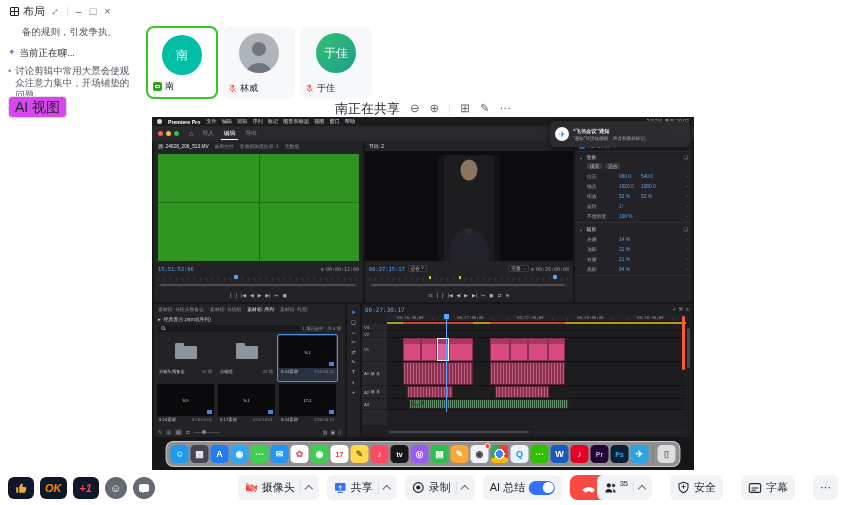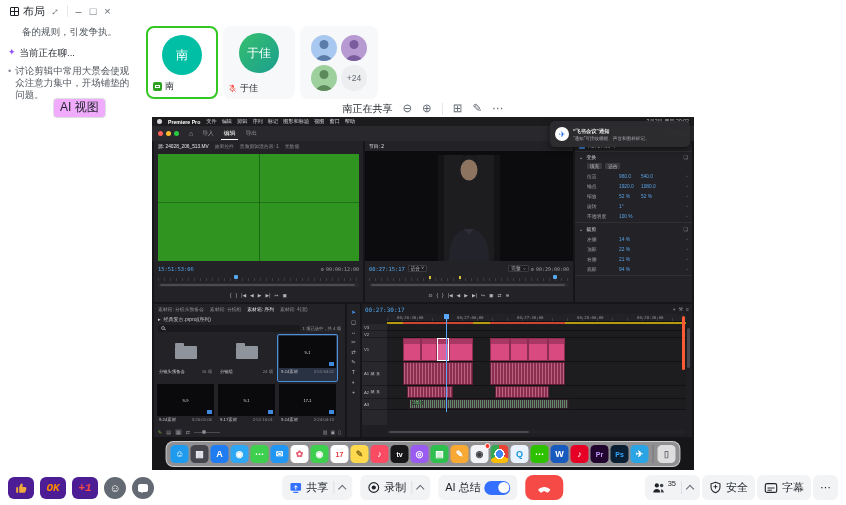--- a/index.html
+++ b/index.html
@@ -23,21 +23,21 @@
     background:linear-gradient(#1f2329,#1f2329) 50% 0/1px 100% no-repeat, linear-gradient(#1f2329,#1f2329) 0 50%/100% 1px no-repeat; }
   .rot45 { display:inline-block; transform:rotate(45deg); }
 
   
   .ai-panel { position:absolute; left:0; top:22px; width:146px; height:82px; padding:4px 8px; font-size:9.5px; color:#51565d; line-height:1.3; }
   .ai-line1 { margin-left:14px; }
   .ai-status { margin-top:9px; color:#1f2329; display:flex; gap:4px; align-items:flex-start; }
   .spark { color:#8d55ff; font-size:9px; }
   .ai-bullet { margin-top:5px; display:flex; gap:4px; }
   .ai-bullet .dot { color:#8a8f99; }
-  .ai-label { position:absolute; left:8px; bottom:-14px; background:#f0abfc; border:1px solid #dee0e3; border-radius:4px; padding:1px 6px; font-size:12px; color:#1f2329;margin-left:45px; }
+  .ai-label { position:absolute; left:8px; bottom:-14px; background:#d946ef; border:1px solid #dee0e3; border-radius:4px; padding:1px 6px; font-size:14px; color:#1f2329; }
 
   
   .pstrip { position:absolute; left:146px; top:26px; height:73px; display:flex; gap:5px; }
   .ptile { width:72px; height:73px; background:#f7f8fa; border-radius:8px; position:relative; flex:none; }
   .ptile.sel { background:#fff; border:2px solid #34c724; }
   .pav { width:40px; height:40px; border-radius:50%; position:absolute; left:50%; top:7px; transform:translateX(-50%); display:flex; align-items:center; justify-content:center; overflow:hidden; }
   .pav.txt { color:#fff; font-size:12px; }
   .pav.ph::before { content:""; position:absolute; top:9px; left:50%; transform:translateX(-50%); width:14px; height:14px; border-radius:50%; background:currentColor; }
   .pav.ph::after { content:""; position:absolute; bottom:-6px; left:50%; transform:translateX(-50%); width:28px; height:16px; border-radius:14px 14px 0 0; background:currentColor; }
   .prow { position:absolute; left:5px; bottom:4px; display:flex; align-items:center; gap:3px; max-width:64px; }
@@ -47,21 +47,21 @@
   .shareic i { width:5px; height:3.5px; border:1px solid #fff; border-radius:0.5px; }
   .ptile.more { display:flex; align-items:center; justify-content:center; width:78px; }
   .minigrid { display:grid; grid-template-columns:26px 26px; gap:4px; }
   .mini { width:26px; height:26px; border-radius:50%; position:relative; overflow:hidden; }
   .mini.ph::before { content:""; position:absolute; top:5px; left:50%; transform:translateX(-50%); width:9px; height:9px; border-radius:50%; background:currentColor; }
   .mini.ph::after { content:""; position:absolute; bottom:-4px; left:50%; transform:translateX(-50%); width:18px; height:10px; border-radius:9px 9px 0 0; background:currentColor; }
   .mini.count { background:#eceef0; color:#646a73; font-size:8.5px; display:flex; align-items:center; justify-content:center; }
 
   
   .sharebar { position:absolute; left:0; top:100px; width:846px; height:17px; display:flex; align-items:center; justify-content:center; gap:10px; }
-  .share-text { font-size:10px; color:#1f2329; }
+  .share-text { font-size:13px; color:#1f2329; }
   .sb-ic { color:#646a73; font-size:11.5px; line-height:1; }
 
   
   .screen { position:absolute; left:152px; top:117px; width:542px; height:353px; background:#161619; overflow:hidden; font-size:5px; color:#bbb; }
   .macbar { position:absolute; left:0; top:0; width:542px; height:9px; background:#1c1c1f; display:flex; align-items:center; gap:6px; padding:0 5px; font-size:5.2px; color:#d6d6da; }
   .apple { width:5px; height:5px; border-radius:50%; background:#d6d6da; display:inline-block; }
   .mb-app { font-weight:bold; color:#fff; }
   .mb-right { margin-left:auto; display:flex; gap:4px; color:#c9c9cd; }
   .prbar { position:absolute; left:0; top:9px; width:542px; height:15px; background:#29292d; display:flex; align-items:center; gap:6px; padding:0 6px; }
   .lights { display:flex; gap:3px; }
@@ -172,28 +172,28 @@
 
   .dock { position:absolute; left:50%; transform:translateX(-50%); bottom:3px; height:26px; background:rgba(246,246,248,.55); border:0.5px solid rgba(255,255,255,.55); border-radius:8px; display:flex; align-items:center; gap:2px; padding:0 4px; z-index:20; }
   .dk { width:18px; height:18px; border-radius:4.5px; display:flex; align-items:center; justify-content:center; font-size:9px; position:relative; flex:none; font-weight:bold; }
   .dk .bdg { position:absolute; top:-2px; right:-2px; width:6px; height:6px; border-radius:50%; background:#ff3b30; border:1px solid #fff; }
   .dk.chrome { background:radial-gradient(circle at 50% 50%, #4285f4 0 29%, #fff 29% 40%, transparent 40%), conic-gradient(#ea4335 0 33%, #fbbc05 33% 66%, #34a853 66% 100%); }
   .dk-sep { width:1px; height:18px; background:rgba(0,0,0,.18); margin:0 2px; }
 
   
   .ctrlbar { position:absolute; left:0; right:0; bottom:0; height:35px; background:#fff; }
   .lgrp { position:absolute; left:8px; bottom:6px; display:flex; gap:6px; align-items:center; }
-  .re-pill { height:22px; min-width:26px; padding:0 5px; background:#4c1d95; border-radius:6px; display:flex; align-items:center; justify-content:center; font-size:11px;font-family:Liberation Mono, monospace; }
+  .re-pill { height:22px; min-width:26px; padding:0 5px; background:#0f172a; border-radius:6px; display:flex; align-items:center; justify-content:center; font-size:11px; }
   .re-ok { color:#ff8800; font-weight:bold; font-style:italic; font-size:11px; }
   .re-p1 { color:#f54a45; font-weight:bold; font-style:italic; font-size:11px; }
   .re-circle { width:22px; height:22px; border-radius:50%; background:#646a73; color:#fff; display:flex; align-items:center; justify-content:center; font-size:11px; }
   .bub { width:10px; height:8px; background:#fff; border-radius:2px; position:relative; }
   .bub::after { content:""; position:absolute; bottom:-3px; left:2px; border:2px solid transparent; border-top-color:#fff; }
   .cgrp { position:absolute; left:50%; transform:translateX(-50%); bottom:5px; display:flex; gap:8px; align-items:center; }
-  .rgrp { position:absolute; right:8px; bottom:5px; display:flex; gap:2px; align-items:center; }
+  .rgrp { position:absolute; right:8px; bottom:5px; display:flex; gap:18px; align-items:center; }
   .cbtn { height:25px; background:#f2f3f5; border-radius:6px; display:flex; align-items:center; gap:4px; padding:0 7px; font-size:11px; color:#1f2329; }
   .cbtn .sep { width:1px; height:13px; background:#dcdfe3; margin:0 1px; }
   .caret { width:6px; height:6px; border-left:1.4px solid #646a73; border-top:1.4px solid #646a73; transform:rotate(45deg); margin-top:3px; }
   .tgl { width:26px; height:14px; border-radius:7px; background:#3370ff; position:relative; }
   .tgl::after { content:""; position:absolute; right:1.5px; top:1.5px; width:11px; height:11px; border-radius:50%; background:#fff; }
   .hangup { width:38px; height:25px; background:#f54a45; border-radius:8px; display:flex; align-items:center; justify-content:center; }
   .sup35 { font-size:7.5px; margin-left:-2px; margin-top:-8px; color:#1f2329; }
 </style>
 </head>
 <body>
@@ -226,43 +226,50 @@
 </aside>
 
 <div id="pstrip" class="pstrip">
     <div class="ptile sel">
       <div class="pav txt" style="background: rgb(0, 191, 165);">南</div>
       <div class="prow">
         <span class="shareic">
           <i></i>
         </span>
         <span class="pname">南</span>
+      </div>
+    </div>
+    <div class="ptile">
+      <div class="pav ph" style="background: rgb(174, 180, 186); color: rgb(112, 118, 125);"></div>
+      <div class="prow">
+        <span class="micoff">
+          <svg width="9" height="9" viewBox="0 0 16 16">
+            <rect x="5.6" y="1.4" width="4.8" height="7.4" rx="2.4" fill="#f54a45"></rect>
+            <path d="M3.6 7.6a4.4 4.4 0 0 0 8.8 0" fill="none" stroke="#f54a45" stroke-width="1.5"></path>
+            <path d="M8 12v2.4" stroke="#f54a45" stroke-width="1.5"></path>
+            <path d="M2.6 1.8l11 12" stroke="#fff" stroke-width="2.6"></path>
+            <path d="M2.6 1.8l11 12" stroke="#f54a45" stroke-width="1.4"></path>
+          </svg>
+        </span>
+        <span class="pname">林威</span>
       </div>
     </div>
     <div class="ptile">
       <div class="pav txt" style="background: linear-gradient(135deg, rgb(53, 192, 110), rgb(27, 158, 143));">于佳</div>
       <div class="prow">
         <span class="micoff">
           <svg width="9" height="9" viewBox="0 0 16 16">
             <rect x="5.6" y="1.4" width="4.8" height="7.4" rx="2.4" fill="#f54a45"></rect>
             <path d="M3.6 7.6a4.4 4.4 0 0 0 8.8 0" fill="none" stroke="#f54a45" stroke-width="1.5"></path>
             <path d="M8 12v2.4" stroke="#f54a45" stroke-width="1.5"></path>
             <path d="M2.6 1.8l11 12" stroke="#fff" stroke-width="2.6"></path>
             <path d="M2.6 1.8l11 12" stroke="#f54a45" stroke-width="1.4"></path>
           </svg>
         </span>
         <span class="pname">于佳</span>
-      </div>
-    </div>
-    <div class="ptile more">
-      <div class="minigrid">
-        <div class="mini ph" style="background: rgb(169, 200, 239); color: rgb(91, 123, 168);"></div>
-        <div class="mini ph" style="background: rgb(183, 154, 210); color: rgb(122, 91, 158);"></div>
-        <div class="mini ph" style="background: rgb(158, 208, 158); color: rgb(93, 138, 93);"></div>
-        <div class="mini count">+24</div>
       </div>
     </div>
   </div>
 
 <div class="sharebar">
   <span class="share-text">南正在共享</span>
   <span class="sb-ic">⊖</span>
   <span class="sb-ic">⊕</span>
   <span class="tb-sep"></span>
   <span class="sb-ic">⊞</span>
@@ -687,20 +694,31 @@
     <span class="re-pill re-p1">+1</span>
     <span class="re-circle">☺</span>
     <span class="re-circle">
         <span class="bub"></span>
       </span>
   </div>
 
   <div class="cgrp">
     <span class="cbtn">
       <svg width="13" height="13" viewBox="0 0 16 16">
+          <path d="M1.5 4.5h8.5a1 1 0 0 1 1 1v6a1 1 0 0 1-1 1H2.5a1 1 0 0 1-1-1z" fill="#f54a45"></path>
+          <path d="M11.5 7l3.5-2.3v6.6L11.5 9z" fill="#f54a45"></path>
+          <path d="M2 2.5l12 11" stroke="#fff" stroke-width="2.4"></path>
+          <path d="M2 2.5l12 11" stroke="#f54a45" stroke-width="1.3"></path>
+        </svg>
+      <span>摄像头</span>
+      <span class="sep"></span>
+        <span class="caret"></span>
+    </span>
+    <span class="cbtn">
+      <svg width="13" height="13" viewBox="0 0 16 16">
           <rect x="1.5" y="2.5" width="13" height="9.5" rx="1.5" fill="#3370ff"></rect>
           <path d="M8 10V6.2M6.2 7.6L8 5.8l1.8 1.8" stroke="#fff" stroke-width="1.2" fill="none" stroke-linecap="round"></path>
           <path d="M5.5 14h5" stroke="#3370ff" stroke-width="1.4" stroke-linecap="round"></path>
         </svg>
       <span>共享</span>
       <span class="sep"></span>
         <span class="caret"></span>
     </span>
     <span class="cbtn">
       <svg width="13" height="13" viewBox="0 0 16 16">

